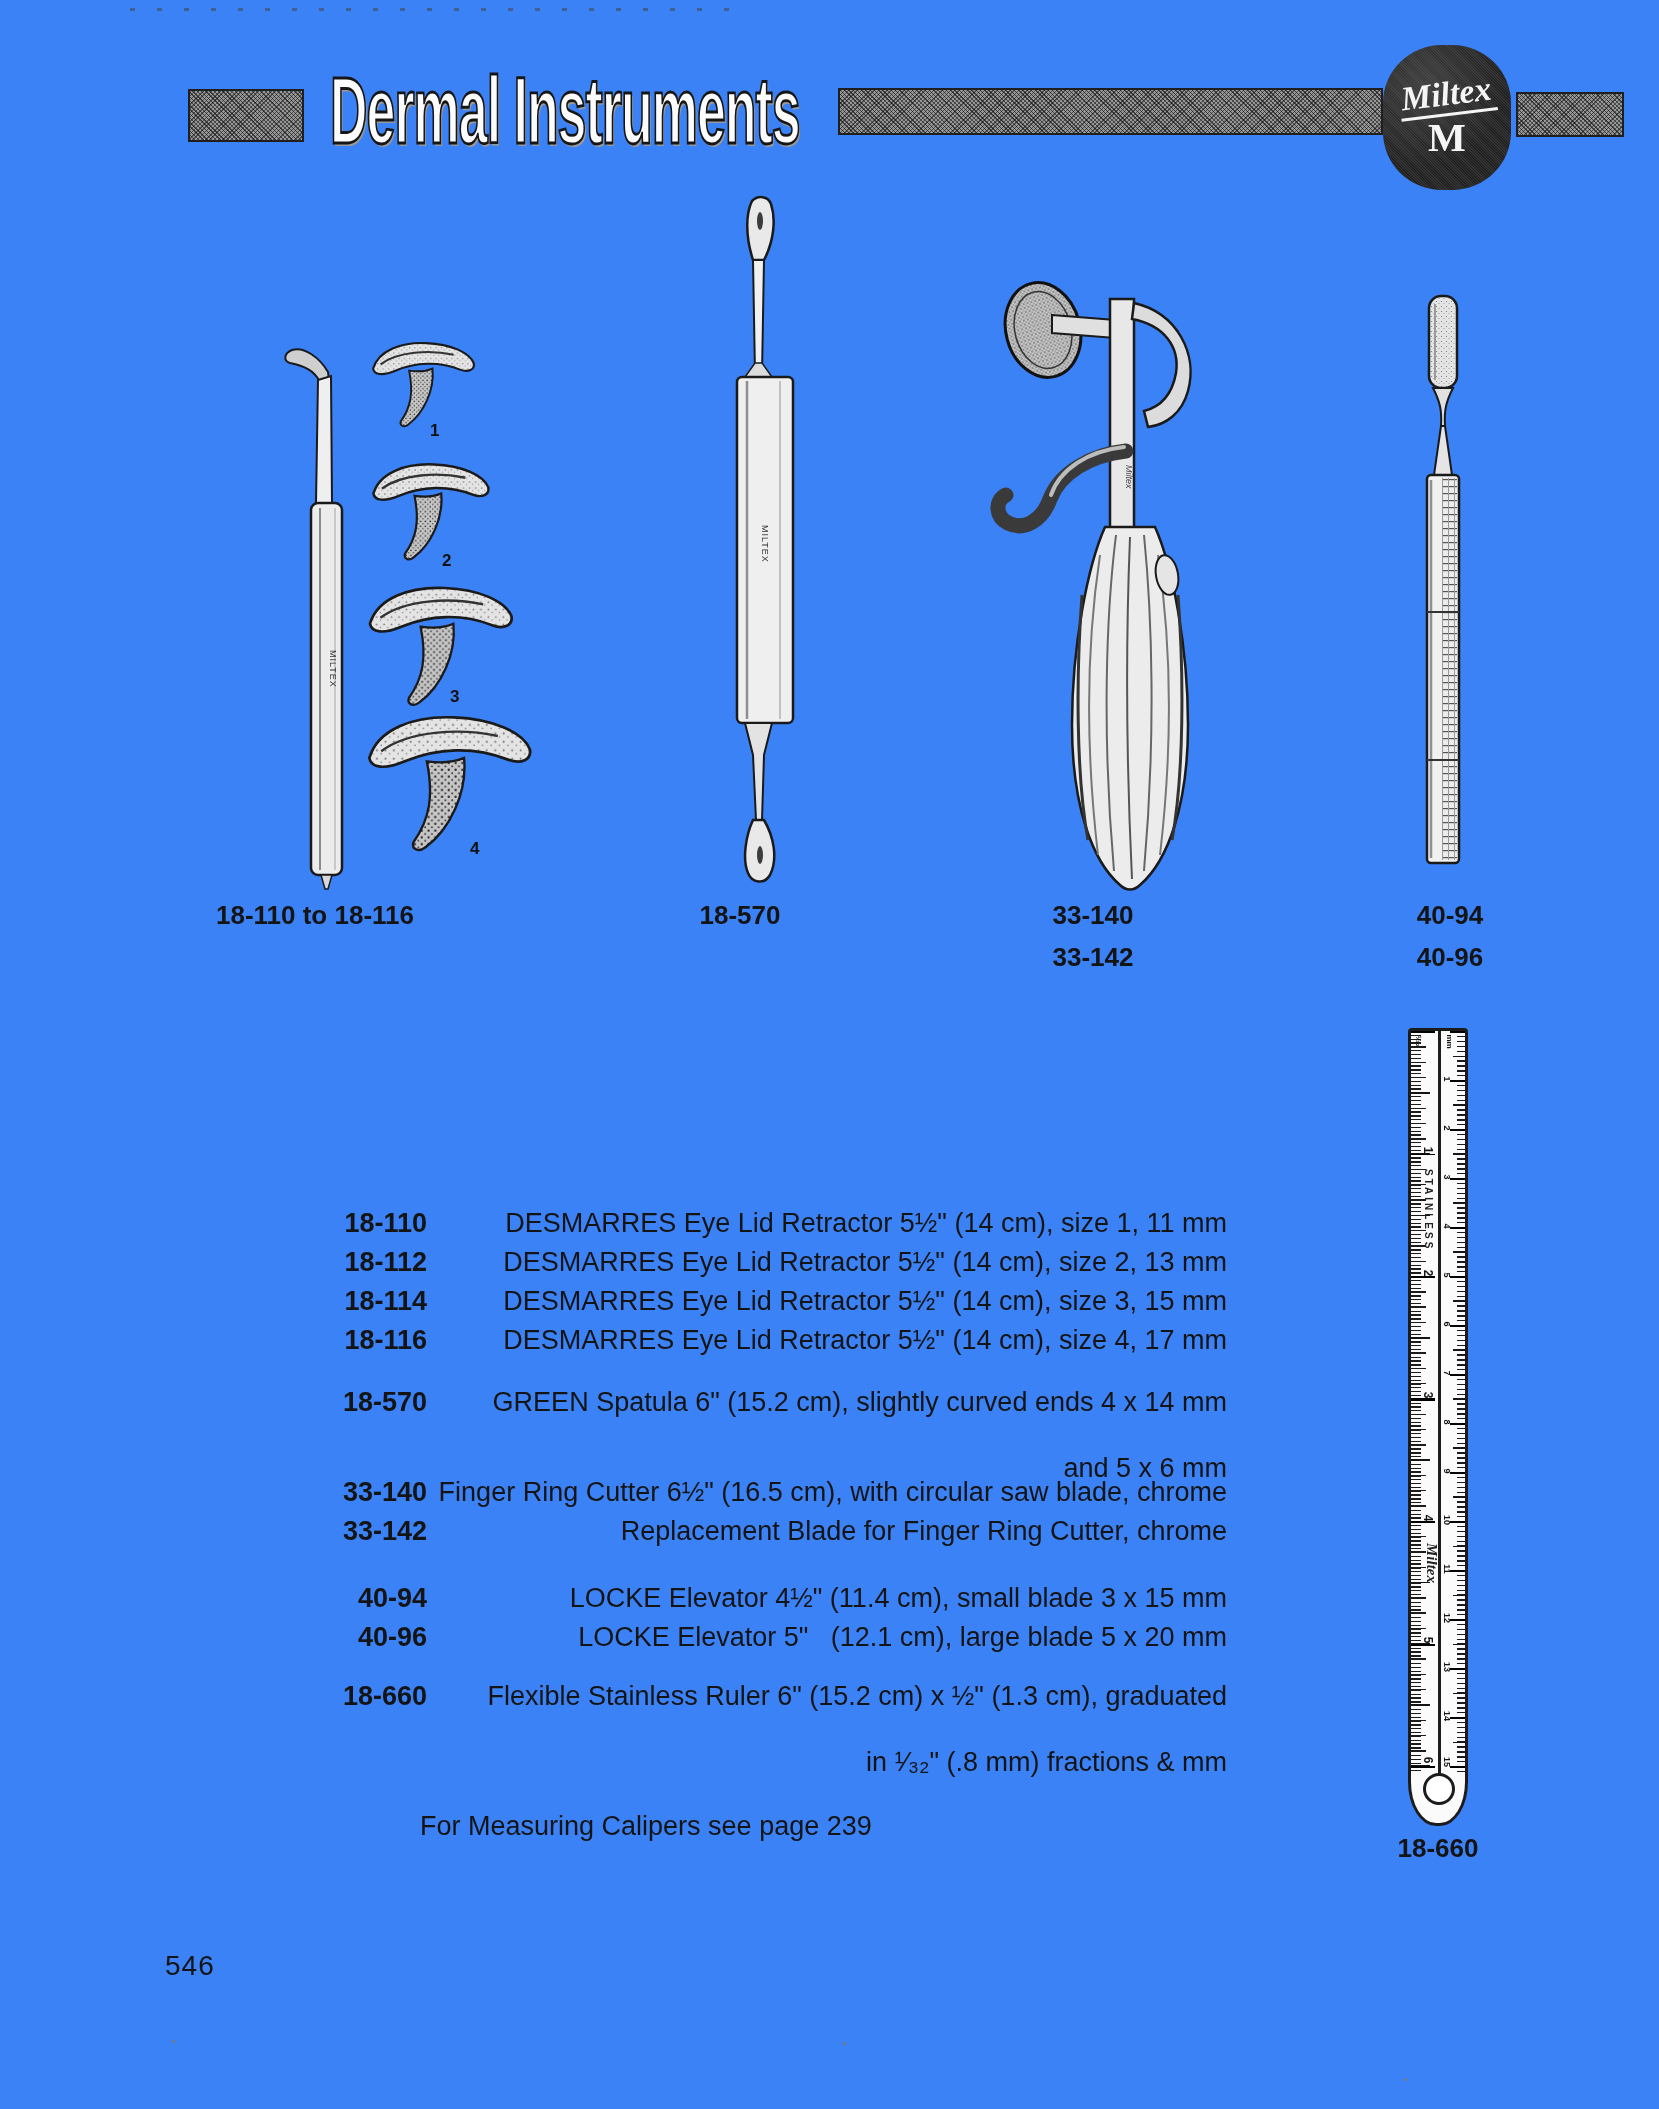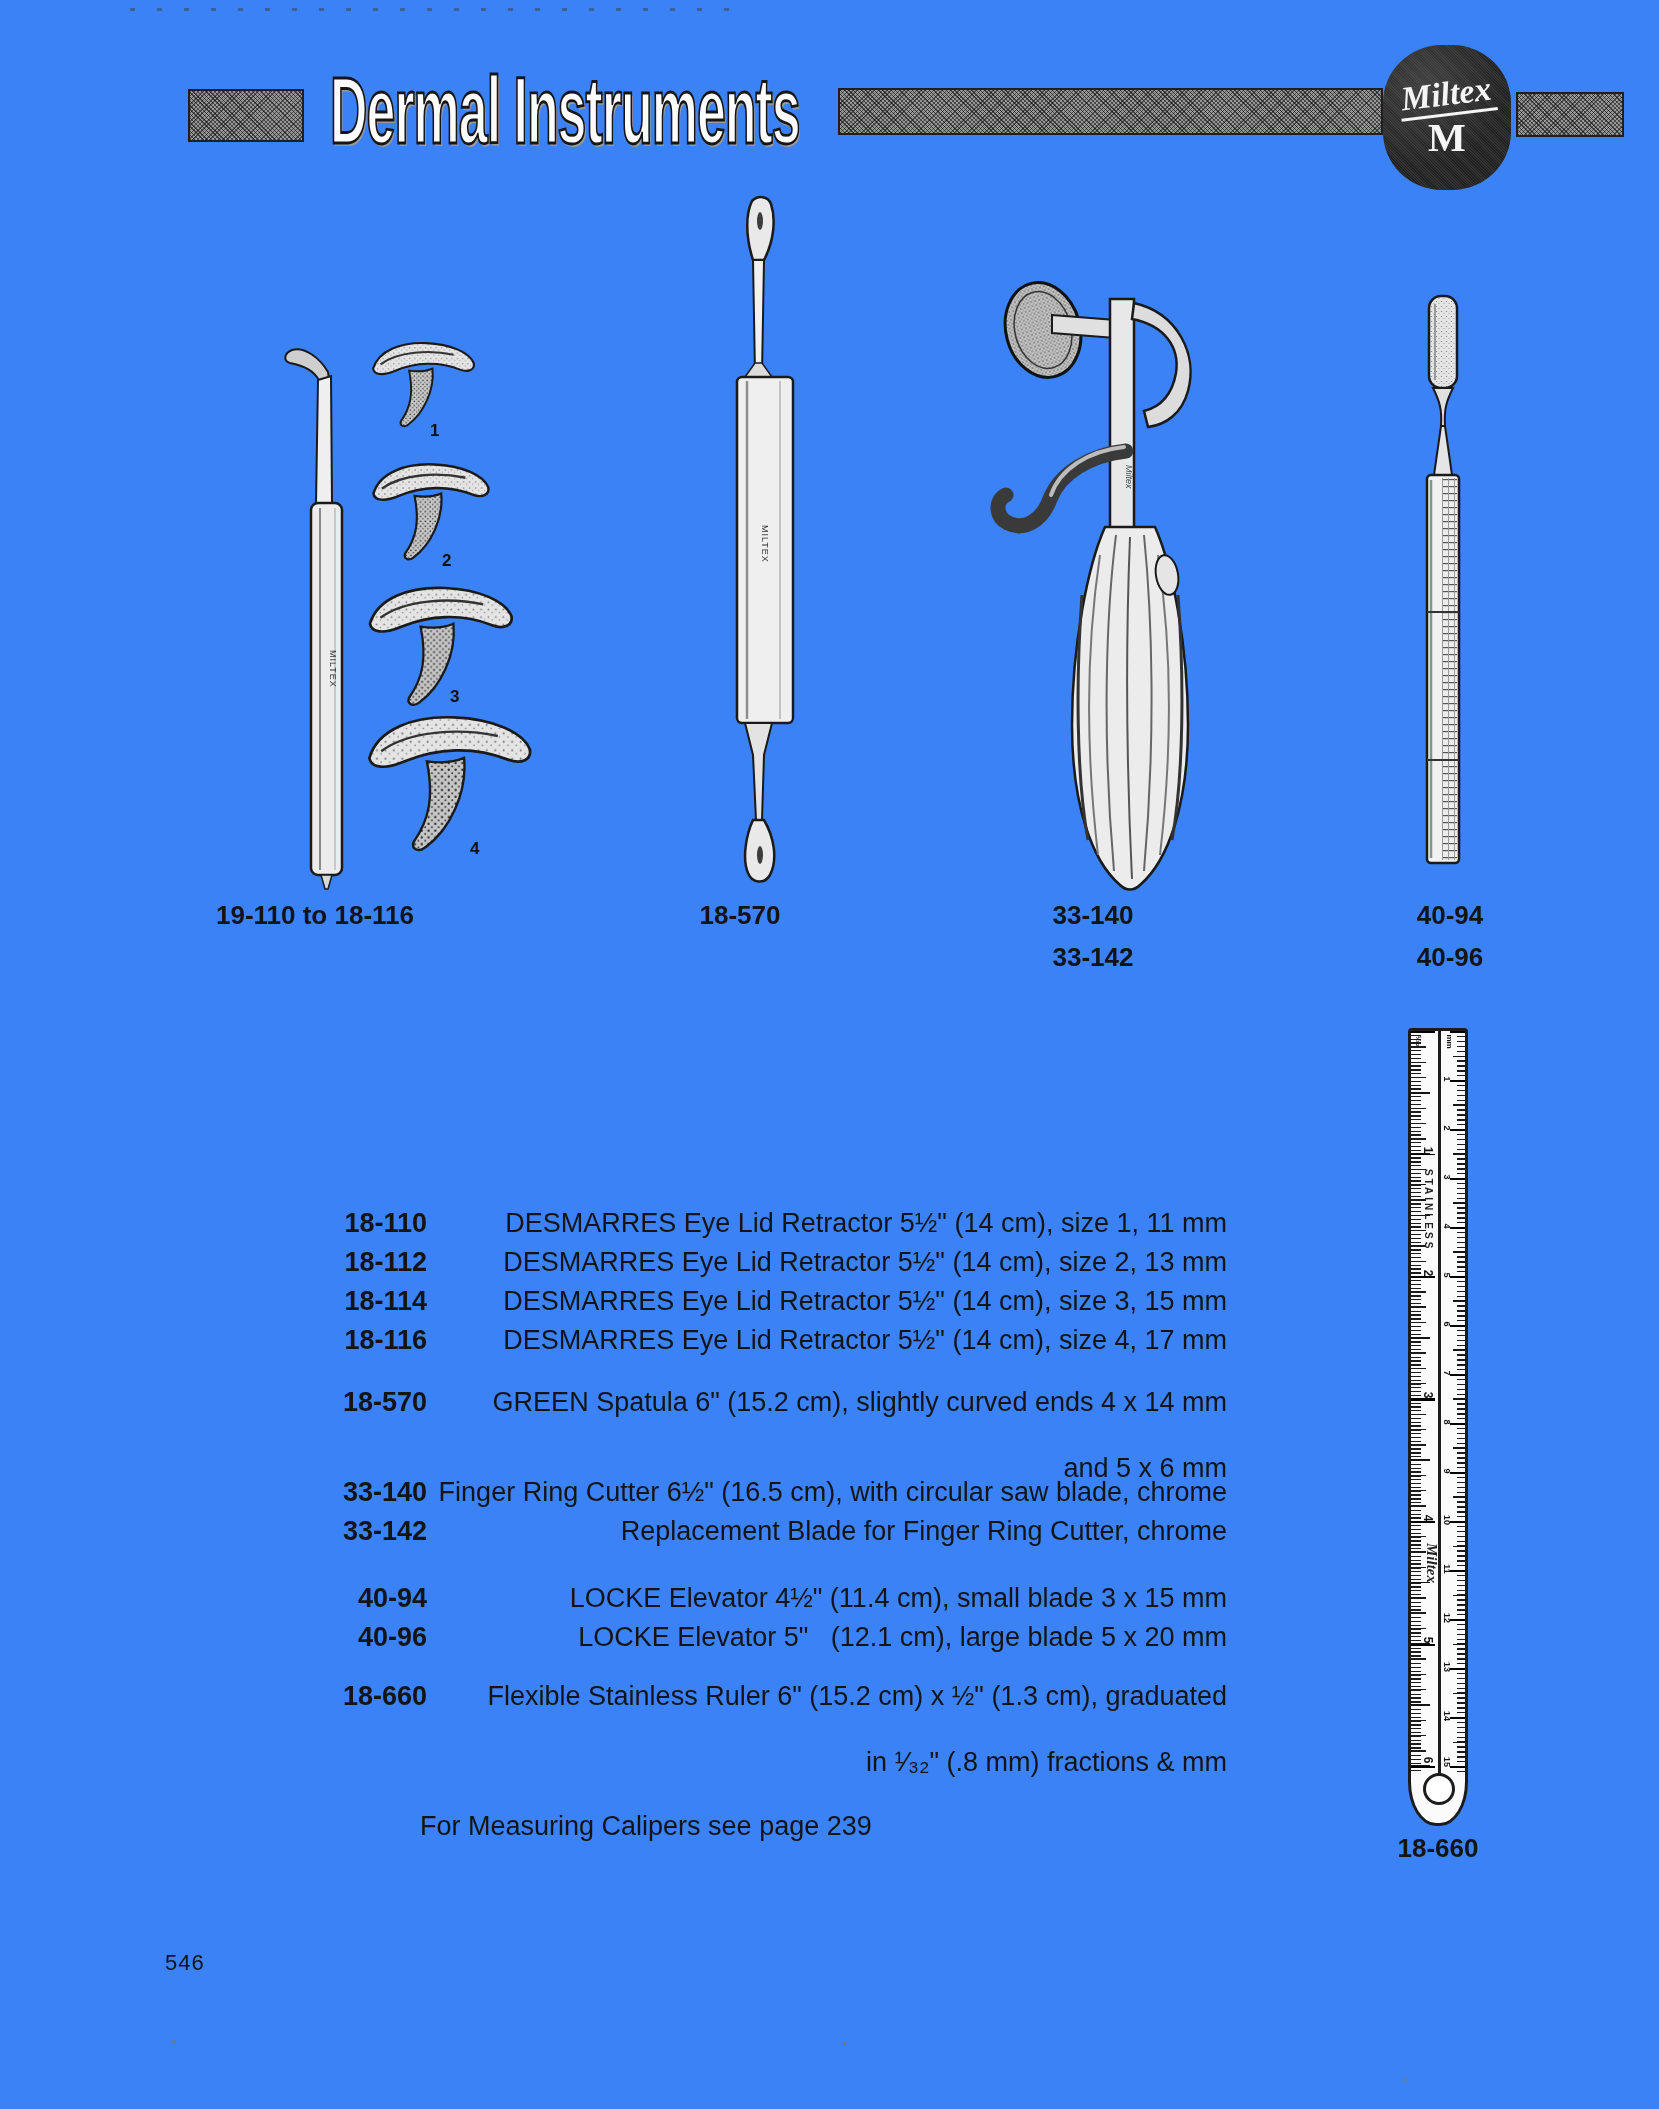--- a/index.html
+++ b/index.html
@@ -33,21 +33,21 @@
   .speck{position:absolute;width:3px;height:3px;background:#777;border-radius:50%;}
   
   .caption{position:absolute;width:160px;text-align:center;font-weight:bold;font-size:26px;}
   .cap-wide{width:210px;}
   .plist{position:absolute;left:277px;text-align:right;}
   .prow{display:flex;line-height:39px;font-size:27px;}
   .prow .code{width:150px;font-weight:bold;flex:none;}
   .prow .desc{white-space:pre-wrap;width:800px;}
   .prow.two .desc{line-height:33px;padding-top:3px;}
   .note{position:absolute;left:420px;top:1811px;font-size:27px;}
-  .pagenum{position:absolute;left:165px;top:1950px;font-size:22px;letter-spacing:1px;}
+  .pagenum{position:absolute;left:165px;top:1950px;font-size:28px;letter-spacing:1px;}
   .fig{position:absolute;}
   
   .ruler{position:absolute;left:1408px;top:1028px;width:54px;height:792px;background:#fbfbfb;
     border:3px solid #1c1c1c;border-radius:4px 4px 28px 28px / 4px 4px 44px 44px;}
   .ruler .ticks{position:absolute;top:0;}
   .t-l1{left:0;width:10px;height:740px;background:repeating-linear-gradient(to bottom,#1c1c1c 0 1.3px,transparent 1.3px 3.83px);}
   .t-l2{left:0;width:15px;height:740px;background:repeating-linear-gradient(to bottom,#1c1c1c 0 1.4px,transparent 1.4px 15.3px);}
   .t-l3{left:0;width:19px;height:740px;background:repeating-linear-gradient(to bottom,#141414 0 1.6px,transparent 1.6px 61.2px);}
   .t-l4{left:0;width:24px;height:740px;background:repeating-linear-gradient(to bottom,#000 0 2px,transparent 2px 122.5px);}
   .t-r1{right:0;width:8px;height:742px;background:repeating-linear-gradient(to bottom,#1c1c1c 0 1.3px,transparent 1.3px 4.9px);}
@@ -188,21 +188,21 @@
     <line x1="35" y1="14" x2="35" y2="90" stroke="#9a9a9a" stroke-width="2"></line>
     <path d="M 33,98 C 40,112 42,120 41,136 L 45,136 C 44,120 46,112 53,98 Z" fill="#e0e0e0" stroke="#1a1a1a" stroke-width="2"></path>
     <path d="M 41,136 L 45,136 L 52,185 L 34,185 Z" fill="#e5e5e5" stroke="#1a1a1a" stroke-width="2"></path>
     <rect x="27" y="185" width="32" height="388" rx="4" fill="#f1f1f1" stroke="#1a1a1a" stroke-width="2.5"></rect>
     <rect x="42" y="188" width="15" height="382" fill="url(#knurl)"></rect>
     <line x1="31" y1="190" x2="31" y2="568" stroke="#8f8f8f" stroke-width="2.5"></line>
     <line x1="27" y1="322" x2="59" y2="322" stroke="#333" stroke-width="2"></line>
     <line x1="27" y1="470" x2="59" y2="470" stroke="#333" stroke-width="2"></line>
   </svg>
 
-  <div class="caption cap-wide" style="left:210px;top:900px">19-110 to 18-116</div>
+  <div class="caption cap-wide" style="left:210px;top:900px">18-110 to 18-116</div>
   <div class="caption" style="left:660px;top:900px">18-570</div>
   <div class="caption" style="left:1013px;top:900px">33-140</div>
   <div class="caption" style="left:1013px;top:942px">33-142</div>
   <div class="caption" style="left:1370px;top:900px">40-94</div>
   <div class="caption" style="left:1370px;top:942px">40-96</div>
 
   <div class="ruler">
     <div class="ticks t-l1"></div>
     <div class="ticks t-l2"></div>
     <div class="ticks t-l3"></div>

